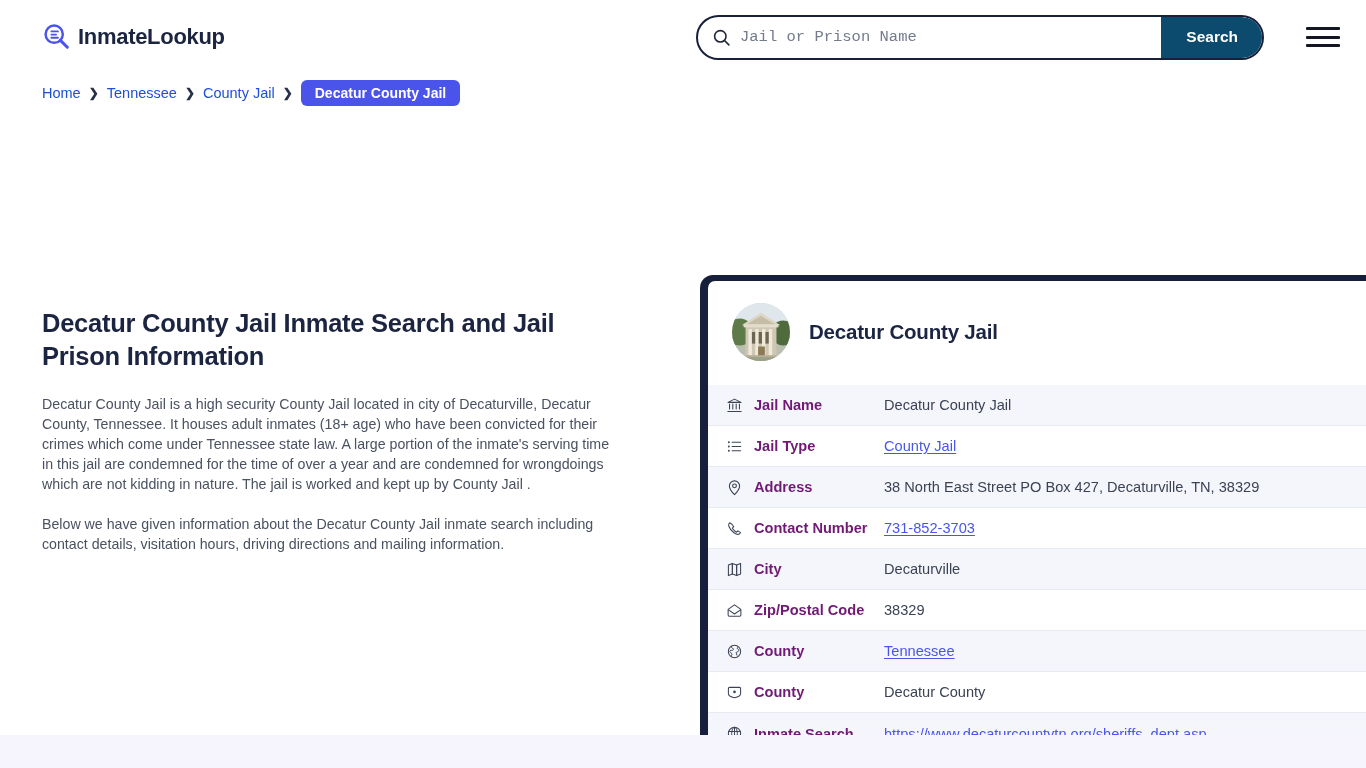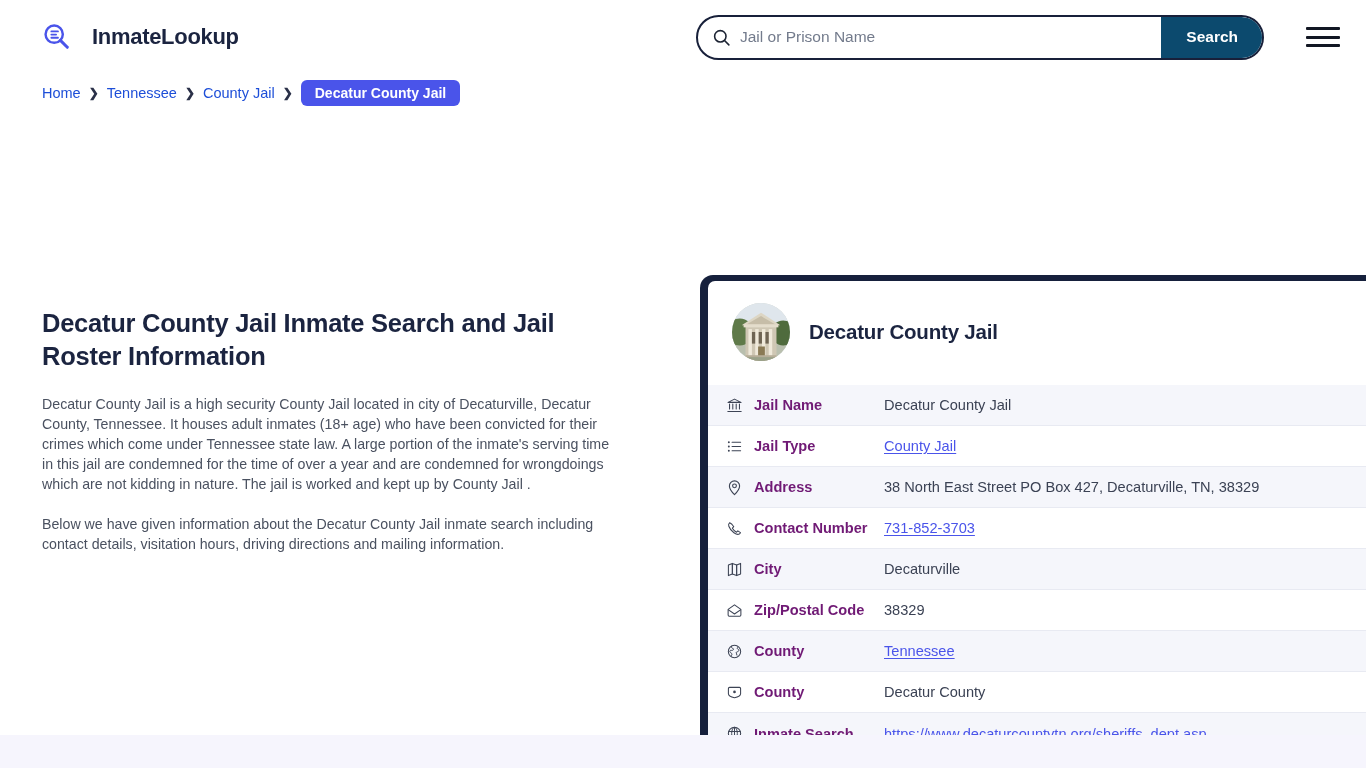--- a/index.html
+++ b/index.html
@@ -24,21 +24,21 @@
     display: flex;
     align-items: center;
     padding: 0 26px 0 42px;
     background: #ffffff;
     position: relative;
   }
 
   .brand {
     display: flex;
     align-items: center;
-    gap: 20px;
+    gap: 6px;
     flex: 0 0 auto;
     cursor: pointer;
     text-decoration: none;
   }
   .brand-icon {
     width: 30px;
     height: 30px;
     display: block;
     flex: 0 0 auto;
   }
@@ -68,21 +68,21 @@
     width: 19px;
     height: 19px;
     margin: 0 9px 0 14px;
     flex: 0 0 auto;
     display: block;
   }
   .search-input {
     flex: 1 1 auto;
     border: 0;
     outline: 0;
-    font-family: Liberation Sans, sans-serif;
+    font-family: Liberation Mono, monospace;
     font-size: 15.5px;
     color: #2b3245;
     background: transparent;
     height: 100%;
     padding: 0;
   }
   .search-input::placeholder { color: #737b8c; opacity: 1; }
   .search-btn {
     flex: 0 0 auto;
     height: 100%;
@@ -321,21 +321,21 @@
     <a class="crumb" href="#">Tennessee</a>
     <span class="crumb-sep">❯</span>
     <a class="crumb" href="#">County Jail</a>
     <span class="crumb-sep">❯</span>
     <span class="crumb-current">Decatur County Jail</span>
   </nav>
 
 <div class="main">
 
   <div class="left-col">
-    <h1 class="page-title">Decatur County Jail Inmate Search and Jail Roster Information</h1>
+    <h1 class="page-title">Decatur County Jail Inmate Search and Jail Prison Information</h1>
     <p class="body-text">Decatur County Jail is a high security County Jail located in city of Decaturville, Decatur County, Tennessee. It houses adult inmates (18+ age) who have been convicted for their crimes which come under Tennessee state law. A large portion of the inmate's serving time in this jail are condemned for the time of over a year and are condemned for wrongdoings which are not kidding in nature. The jail is worked and kept up by County Jail .</p>
     <p class="body-text">Below we have given information about the Decatur County Jail inmate search including contact details, visitation hours, driving directions and mailing information.</p>
   </div>
 
   <div class="card-outer">
     <div class="card-inner">
 
       <div class="card-head">
         <div class="avatar">
           <svg viewBox="0 0 60 60" xmlns="http://www.w3.org/2000/svg">

